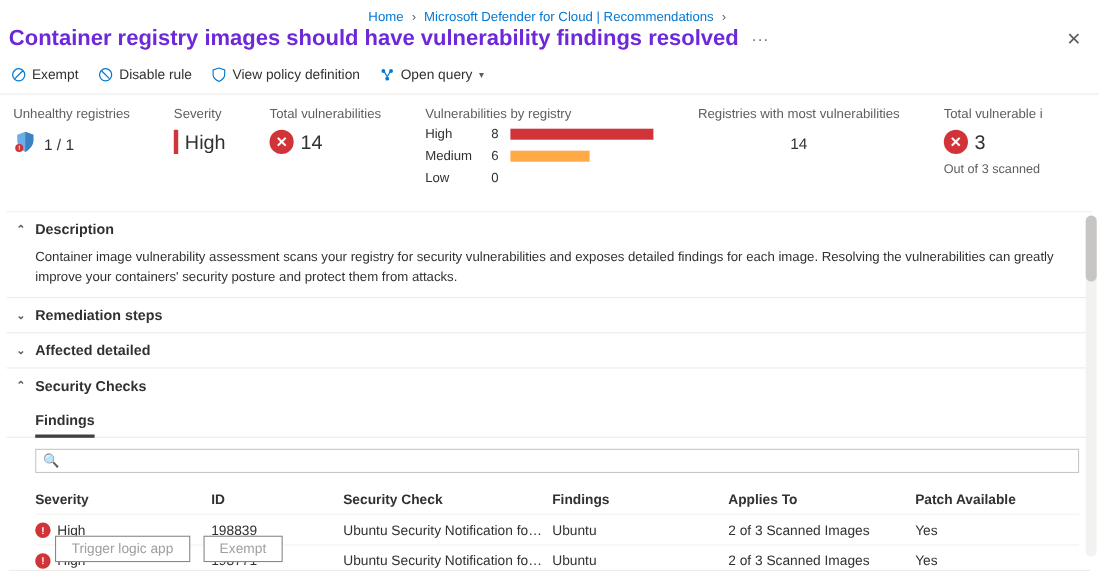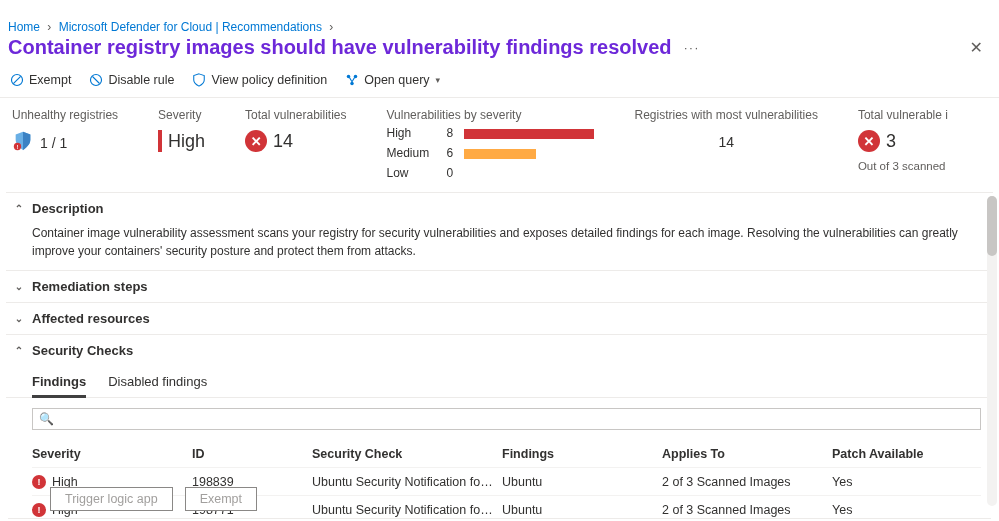--- a/index.html
+++ b/index.html
@@ -7,21 +7,21 @@
     font-family: "Segoe UI", Arial, sans-serif;
     font-size: 13px;
     color: #323130;
     background: #ffffff;
     width: 999px;
     height: 521px;
     overflow: hidden;
     position: relative;
   }
   a.bc { color: #0078d4; text-decoration: none; }
-  .breadcrumbs { padding: 20px 8px 2px 8px; font-size: 12px; color: #605e5c; }
+  .breadcrumbs { padding: 8px 8px 2px 8px; font-size: 12px; color: #605e5c; text-align: center; }
   .breadcrumbs .sep { color: #605e5c; padding: 0 4px; }
   .title-row { display: flex; align-items: center; padding: 0 8px 8px 8px; }
   .title { font-size: 20px; font-weight: 600; color: #6d28d9; flex: 0 0 auto; }
   .title-ellipsis { padding-left: 12px; color: #605e5c; letter-spacing: 1px; }
   .close-x { margin-left: auto; margin-right: 8px; font-size: 16px; color: #605e5c; cursor: pointer; }
   .toolbar { display: flex; gap: 18px; padding: 6px 10px 10px 10px; border-bottom: 1px solid #edebe9; }
   .tool-item { display: flex; align-items: center; gap: 5px; font-size: 12.5px; color: #323130; cursor: pointer; }
   .tool-item .ic { color: #0078d4; display: inline-flex; }
   .tool-item .chev { color: #605e5c; font-size: 9px; margin-left: 1px; }
 
@@ -156,21 +156,21 @@
 
   <div class="stat-col">
     <div class="stat-label">Total vulnerabilities</div>
     <div class="stat-row">
       <span class="circlex">✕</span>
       <span class="stat-big">14</span>
     </div>
   </div>
 
   <div class="stat-col">
-    <div class="stat-label">Vulnerabilities by severity</div>
+    <div class="stat-label">Vulnerabilities by registry</div>
     <div class="sev-grid">
       <span>High</span>
       <span>8</span>
       <span class="bar-track"><span class="bar-fill" style="display:inline-block;width:100%;background:#d13438;height:10px;"></span></span>
       <span>Medium</span>
       <span>6</span>
       <span class="bar-track"><span class="bar-fill" style="display:inline-block;width:55%;background:#ffaa44;height:10px;"></span></span>
       <span>Low</span>
       <span>0</span>
       <span class="bar-track"></span>
@@ -207,33 +207,32 @@
   <div class="section">
     <div class="section-header">
       <span class="chevron">⌄</span>
       <span>Remediation steps</span>
     </div>
   </div>
 
   <div class="section">
     <div class="section-header">
       <span class="chevron">⌄</span>
-      <span>Affected resources</span>
+      <span>Affected detailed</span>
     </div>
   </div>
 
   <div class="section">
     <div class="section-header">
       <span class="chevron">⌃</span>
       <span>Security Checks</span>
     </div>
 
     <div class="tabs">
       <div class="tab active">Findings</div>
-      <div class="tab">Disabled findings</div>
     </div>
 
     <div class="search-wrap">
       <span class="ic">🔍</span>
     </div>
 
     <div class="table">
       <div class="thead">
         <div>Severity</div>
         <div>ID</div>

